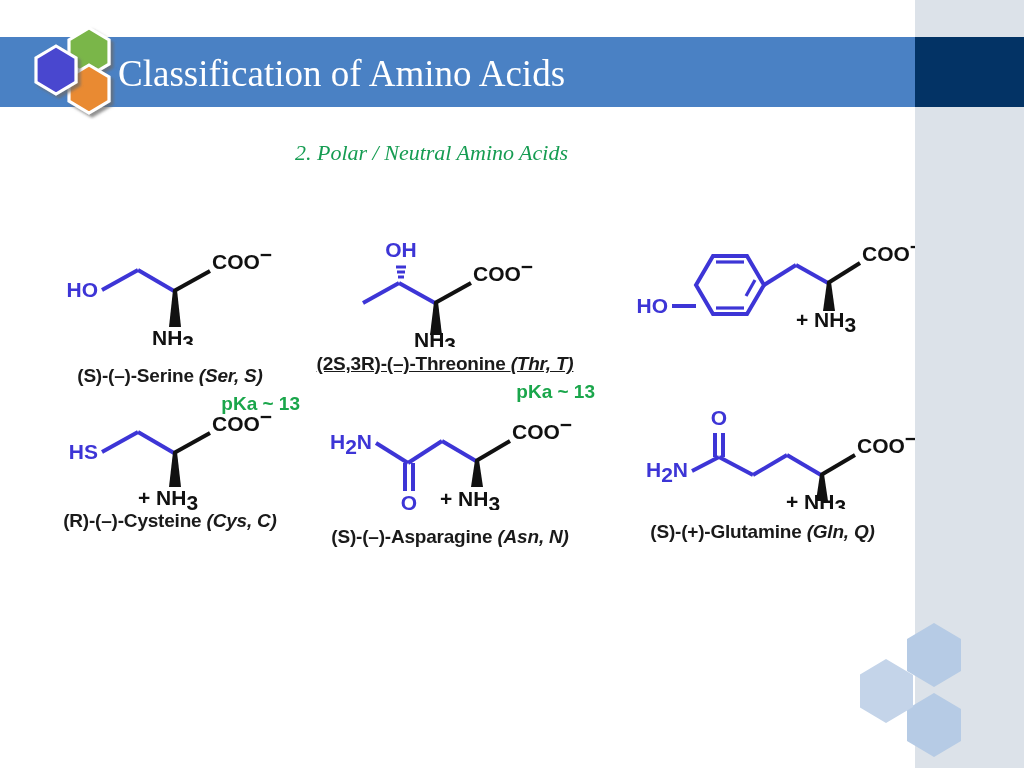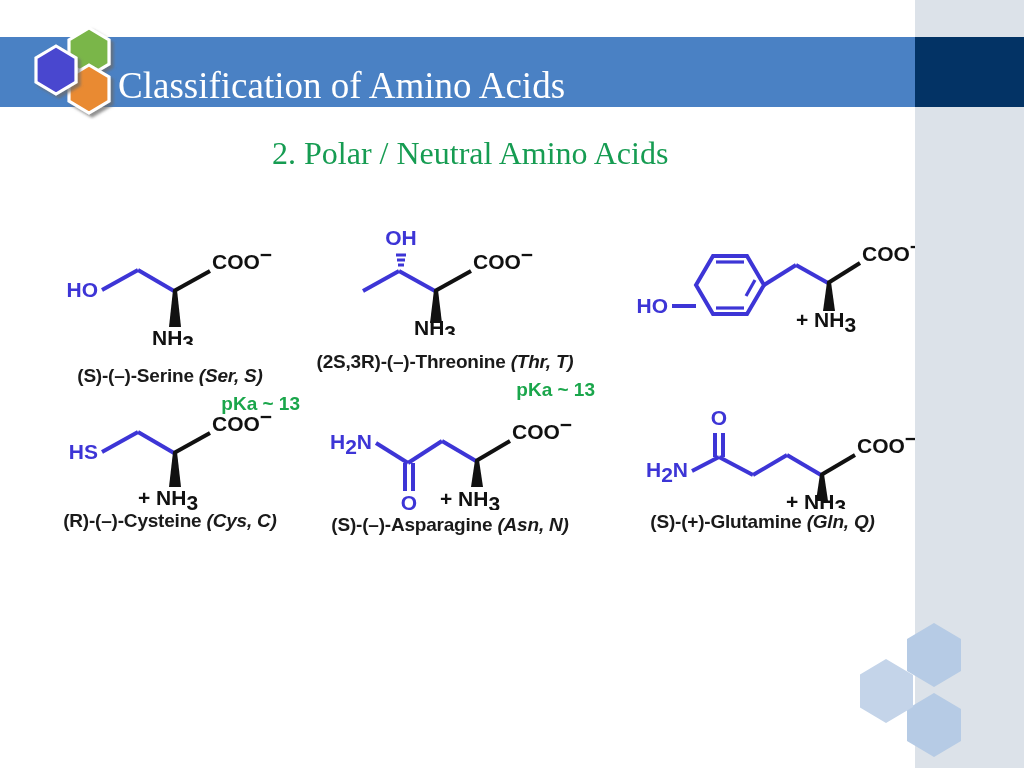--- a/index.html
+++ b/index.html
@@ -20,36 +20,36 @@
   }
   .header-band-dark{
     position:absolute;left:915px;top:37px;width:109px;height:70px;
     background:#033365;
   }
   .slide-title{
     position:absolute;left:118px;top:48px;width:780px;height:52px;
     color:#ffffff;font-size:37px;line-height:52px;
     font-family:"Liberation Serif", serif;
     white-space:nowrap;
-    margin-top:12px;
   }
   
   .logo{
     position:absolute;left:8px;top:25px;width:120px;height:95px;
   }
   .hex{
     position:absolute;width:100%;height:100%;
   }
   .hex svg{display:block;}
   
   .subtitle{
-    position:absolute;left:272px;top:137px;
-    color:#169c52;font-size:32px;line-height:32px;
+    position:absolute;left:295px;top:137px;
+    color:#169c52;font-size:22px;line-height:32px;
     font-family:"Liberation Serif", serif;
     white-space:nowrap;
+    font-style:italic;
   }
   
   .mol-area{position:absolute;left:0;top:215px;width:915px;height:390px;}
   .mol{position:absolute;}
   .mol-fig{position:relative;}
   .mol-fig svg{display:block;}
   .mol-name{
     font-family:"Liberation Sans", sans-serif;
     font-weight:bold;color:#1a1a1a;font-size:19px;
     text-align:center;white-space:nowrap;letter-spacing:-0.2px;
@@ -128,21 +128,21 @@
 
         <text class="atom dark" x="112" y="110">NH<tspan class="sub" dy="5">3</tspan></text>
       </svg>
     </div>
     <div class="mol-name" style="margin-top:20px;">
       <span>(S)-(–)-Serine </span><i>(Ser, S)</i>
     </div>
     <div class="mol-pka">pKa ~ 13</div>
   </div>
 
-  <div class="mol" style="left:295px;top:0;width:300px;">
+  <div class="mol" style="left:295px;top:12px;width:300px;">
     <div class="mol-fig">
       <svg width="300" height="120" viewBox="0 0 300 120">
 
         <text class="atom blue" x="106" y="30" text-anchor="middle">OH</text>
 
         <line x1="68" y1="76" x2="104" y2="56" stroke="#3d35d6" stroke-width="4"></line>
 
         <g stroke="#3d35d6" stroke-width="3">
           <line x1="103" y1="50" x2="109" y2="50"></line>
           <line x1="102" y1="45" x2="110" y2="45"></line>
@@ -153,21 +153,21 @@
 
         <line x1="140" y1="76" x2="176" y2="56" stroke="#111111" stroke-width="4"></line>
 
         <polygon points="139,75 143,75 147,108 135,108" fill="#111111"></polygon>
 
         <text class="atom dark" x="178" y="54">COO<tspan class="sup" dy="-7">−</tspan></text>
 
         <text class="atom dark" x="119" y="120">NH<tspan class="sub" dy="5">3</tspan></text>
       </svg>
     </div>
-    <div class="mol-name" style="margin-top:16px;">
+    <div class="mol-name" style="margin-top:6px;text-decoration:underline;">
       <span>(2S,3R)-(–)-Threonine </span><i>(Thr, T)</i>
     </div>
     <div class="mol-pka">pKa ~ 13</div>
   </div>
 
   <div class="mol" style="left:610px;top:8px;width:305px;">
     <div class="mol-fig">
       <svg width="305" height="110" viewBox="0 0 305 110">
 
         <text class="atom blue" x="58" y="90" text-anchor="end">HO</text>
@@ -235,21 +235,21 @@
 
         <polygon points="175,55 179,55 183,82 171,82" fill="#111111"></polygon>
 
         <text class="atom blue" x="109" y="105" text-anchor="middle">O</text>
 
         <text class="atom dark" x="212" y="34">COO<tspan class="sup" dy="-7">−</tspan></text>
 
         <text class="atom dark" x="140" y="101">+ NH<tspan class="sub" dy="5">3</tspan></text>
       </svg>
     </div>
-    <div class="mol-name" style="margin-top:4px;">
+    <div class="mol-name" style="margin-top:16px;">
       <span>(S)-(–)-Asparagine </span><i>(Asn, N)</i>
     </div>
     <div class="mol-pka"></div>
   </div>
 
   <div class="mol" style="left:610px;top:182px;width:305px;">
     <div class="mol-fig">
       <svg width="305" height="112" viewBox="0 0 305 112">
 
         <text class="atom blue" x="109" y="28" text-anchor="middle">O</text>
@@ -269,21 +269,21 @@
 
         <line x1="211" y1="78" x2="245" y2="58" stroke="#111111" stroke-width="4"></line>
 
         <polygon points="210,77 214,77 218,104 206,104" fill="#111111"></polygon>
 
         <text class="atom dark" x="247" y="56">COO<tspan class="sup" dy="-7">−</tspan></text>
 
         <text class="atom dark" x="176" y="112">+ NH<tspan class="sub" dy="5">3</tspan></text>
       </svg>
     </div>
-    <div class="mol-name" style="margin-top:2px;">
+    <div class="mol-name" style="margin-top:12px;">
       <span>(S)-(+)-Glutamine </span><i>(Gln, Q)</i>
     </div>
     <div class="mol-pka"></div>
   </div>
 
 </div>
 
 <div class="deco-hexes">
   <svg width="164" height="153" viewBox="0 0 164 153">
     <polygon points="74,8 101,24 101,56 74,72 47,56 47,24" fill="#b6cbe5"></polygon>

